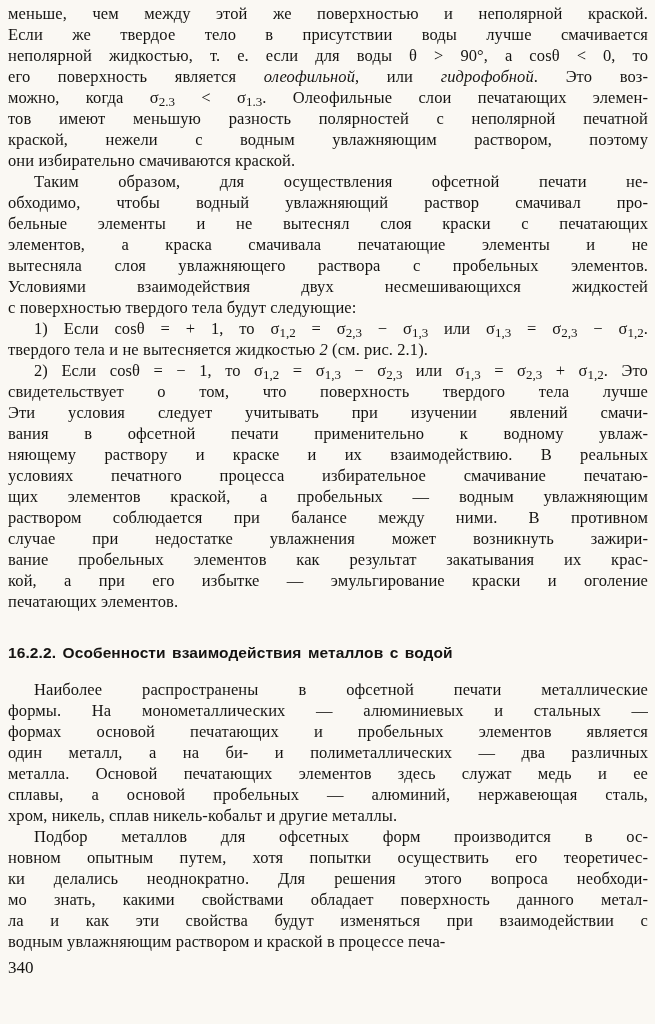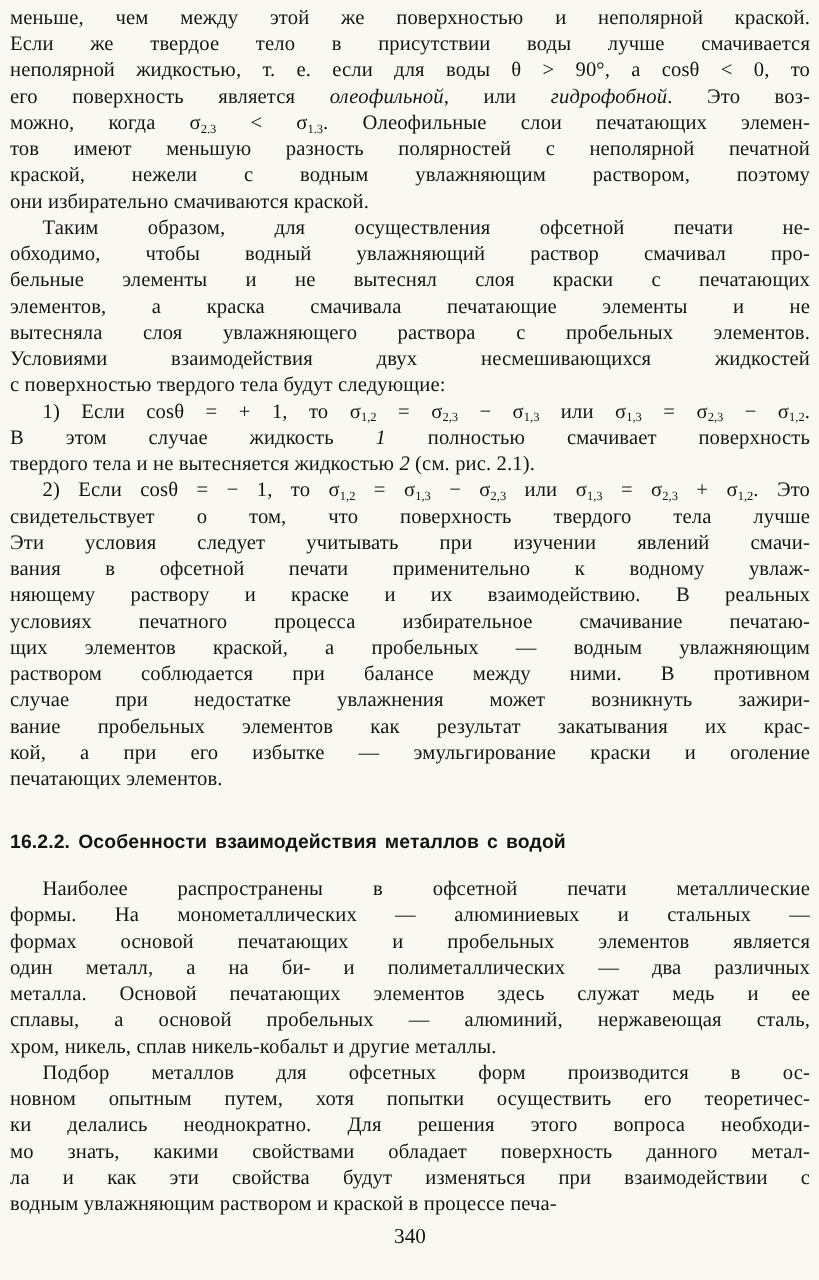--- a/index.html
+++ b/index.html
@@ -31,39 +31,39 @@
     -moz-text-align-last: justify;
     white-space: normal;
   }
   .line.last {
     text-align-last: left;
     -moz-text-align-last: left;
   }
   .block.paragraph.indent .line:first-child { text-indent: 26px; }
   .it { font-style: italic; }
   .sb {
-    font-size: 10px;
+    font-size: 13px;
     letter-spacing: 0;
     vertical-align: -3px;
   }
   .block.heading { margin: 30px 0 16px 0; }
   .block.heading .line {
     font-family: "Liberation Sans", "DejaVu Sans", sans-serif;
     font-weight: 700;
     font-size: 15.5px;
     letter-spacing: 0.1px;
     word-spacing: 2px;
     text-align: center;
     text-align-last: left;
     -moz-text-align-last: left;
   }
   .page-number {
     margin-top: 6px;
     font-size: 17px;
-    text-align: center;
+    text-align: left;
   }
 </style>
 </head>
 <body>
 
 <div class="page">
   <div class="text-column">
       <div class="block paragraph">
         <div class="line"><span>меньше, чем между этой же поверхностью и неполярной краской.</span></div>
         <div class="line"><span>Если же твердое тело в присутствии воды лучше смачивается</span></div>
@@ -78,21 +78,20 @@
         <div class="line"><span>Таким образом, для осуществления офсетной печати не-</span></div>
         <div class="line"><span>обходимо, чтобы водный увлажняющий раствор смачивал про-</span></div>
         <div class="line"><span>бельные элементы и не вытеснял слоя краски с печатающих</span></div>
         <div class="line"><span>элементов, а краска смачивала печатающие элементы и не</span></div>
         <div class="line"><span>вытесняла слоя увлажняющего раствора с пробельных элементов.</span></div>
         <div class="line"><span>Условиями взаимодействия двух несмешивающихся жидкостей</span></div>
         <div class="line last"><span>с поверхностью твердого тела будут следующие:</span></div>
       </div>
       <div class="block paragraph indent">
         <div class="line"><span>1) Если cosθ = + 1, то σ</span><span class="sb">1,2</span><span> = σ</span><span class="sb">2,3</span><span> − σ</span><span class="sb">1,3</span><span> или σ</span><span class="sb">1,3</span><span> = σ</span><span class="sb">2,3</span><span> − σ</span><span class="sb">1,2</span><span>.</span></div>
-        <div class="line"><span>В этом случае жидкость </span><span class="it">1</span><span> полностью смачивает поверхность</span></div>
         <div class="line last"><span>твердого тела и не вытесняется жидкостью </span><span class="it">2</span><span> (см. рис. 2.1).</span></div>
       </div>
       <div class="block paragraph indent">
         <div class="line"><span>2) Если cosθ = − 1, то σ</span><span class="sb">1,2</span><span> = σ</span><span class="sb">1,3</span><span> − σ</span><span class="sb">2,3</span><span> или σ</span><span class="sb">1,3</span><span> = σ</span><span class="sb">2,3</span><span> + σ</span><span class="sb">1,2</span><span>. Это</span></div>
         <div class="line"><span>свидетельствует о том, что поверхность твердого тела лучше</span></div>
         <div class="line"><span>Эти условия следует учитывать при изучении явлений смачи-</span></div>
         <div class="line"><span>вания в офсетной печати применительно к водному увлаж-</span></div>
         <div class="line"><span>няющему раствору и краске и их взаимодействию. В реальных</span></div>
         <div class="line"><span>условиях печатного процесса избирательное смачивание печатаю-</span></div>
         <div class="line"><span>щих элементов краской, а пробельных — водным увлажняющим</span></div>

